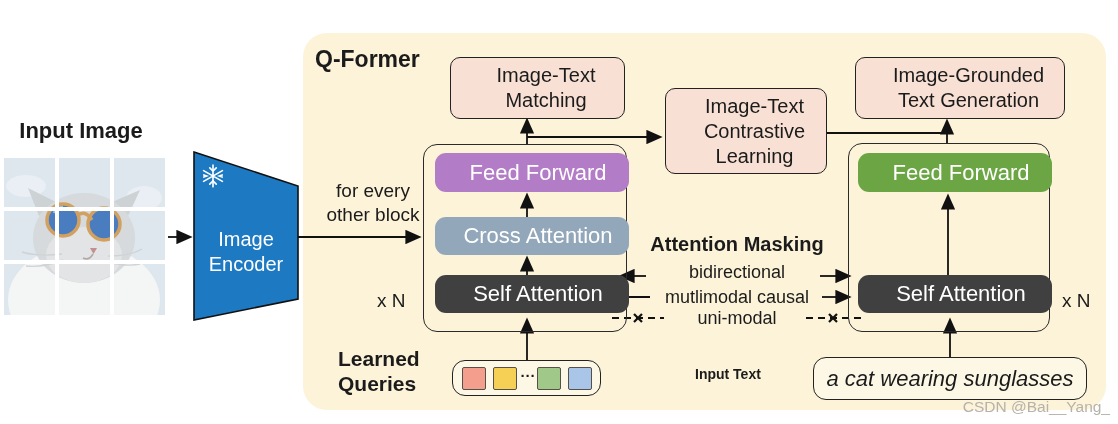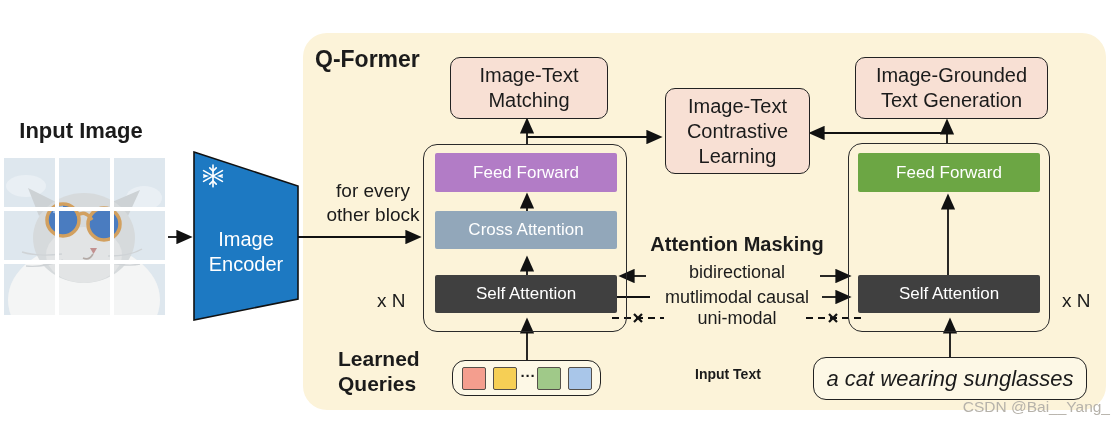--- a/index.html
+++ b/index.html
@@ -5,24 +5,24 @@
   html,body{margin:0;padding:0;background:#fff;}
   .canvas{position:relative;width:1118px;height:424px;background:#ffffff;
           font-family:"Liberation Sans", sans-serif;color:#1b1b1b;overflow:hidden;}
   .abs{position:absolute;}
   .preline{white-space:pre-line;}
   .panel{position:absolute;left:303px;top:33px;width:803px;height:377px;
          background:#fcf3d9;border-radius:24px;}
   .boldlbl{font-weight:bold;color:#1b1b1b;}
   .objective{position:absolute;display:flex;align-items:center;justify-content:center;
              text-align:center;background:#f8e0d4;border:1.6px solid #222;border-radius:10px;
-             font-size:20px;line-height:25px;}
+             font-size:20px;line-height:25px;padding-left:17px;}
   .tblock{position:absolute;border:1.6px solid #2a2a2a;border-radius:14px;background:transparent;}
   .chip{position:absolute;display:flex;align-items:center;justify-content:center;
-        color:#fff;font-size:17px;border-radius:2px;}
+        color:#fff;font-size:22px;border-radius:11px;padding-left:12px;}
   .chip-ffl{background:#b27cc6;}
   .chip-ca{background:#92a7ba;}
   .chip-sa{background:#404040;}
   .chip-ffr{background:#6ca644;}
   .xn{position:absolute;font-size:19px;}
   .maskrow{position:absolute;left:627px;width:220px;text-align:center;
            font-size:18px;line-height:22px;height:22px;}
   .holderbox{position:absolute;background:#fdf8e6;border:1.6px solid #222;border-radius:13px;}
   .qsq{position:absolute;width:22px;height:21px;border:1.2px solid #55504a;border-radius:2px;top:367px;}
   .q0{background:#f49e8e;left:462px;}
@@ -129,21 +129,21 @@
   <div class="objective preline" style="left:450px;top:57px;width:156px;height:60px;">Image-Text
 Matching</div>
   <div class="objective preline" style="left:665px;top:88px;width:143px;height:84px;">Image-Text
 Contrastive
 Learning</div>
   <div class="objective preline" style="left:855px;top:57px;width:191px;height:60px;">Image-Grounded
 Text Generation</div>
 
   <div class="tblock" style="left:423px;top:144px;width:202px;height:186px;"></div>
   <div class="chip chip-ffl" style="left:435px;top:153px;width:182px;height:39px;">Feed Forward</div>
-  <div class="chip chip-ca" style="left:435px;top:211px;width:182px;height:38px;">Cross Attention</div>
+  <div class="chip chip-ca" style="left:435px;top:217px;width:182px;height:38px;">Cross Attention</div>
   <div class="chip chip-sa" style="left:435px;top:275px;width:182px;height:38px;">Self Attention</div>
   <div class="xn" style="left:377px;top:290px;">x N</div>
 
   <div class="tblock" style="left:848px;top:143px;width:200px;height:187px;"></div>
   <div class="chip chip-ffr" style="left:858px;top:153px;width:182px;height:39px;">Feed Forward</div>
   <div class="chip chip-sa" style="left:858px;top:275px;width:182px;height:38px;">Self Attention</div>
   <div class="xn" style="left:1062px;top:290px;">x N</div>
 
   <div class="maskrow boldlbl" style="top:233px;font-size:20px;">Attention Masking</div>
   <div class="maskrow" style="top:261px;">bidirectional</div>

